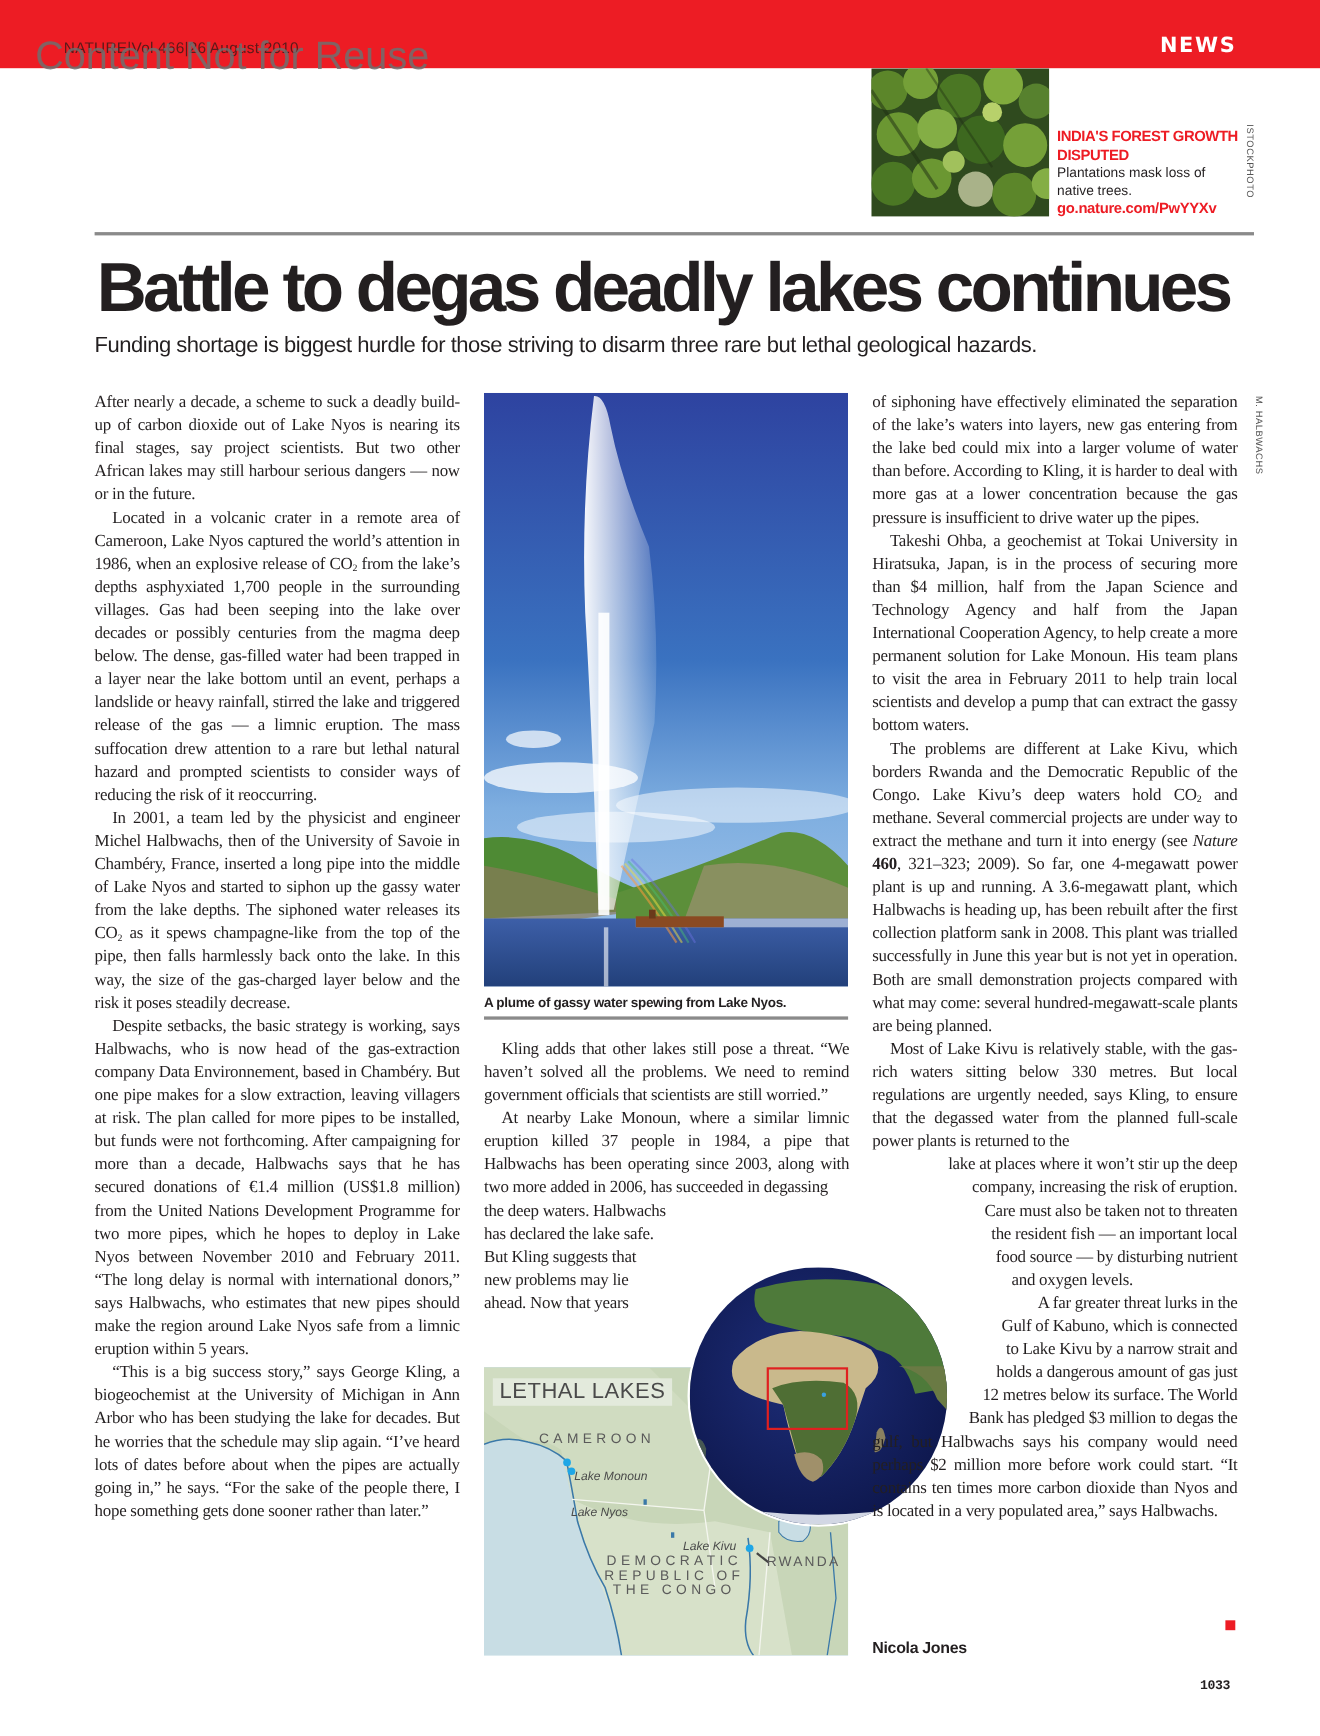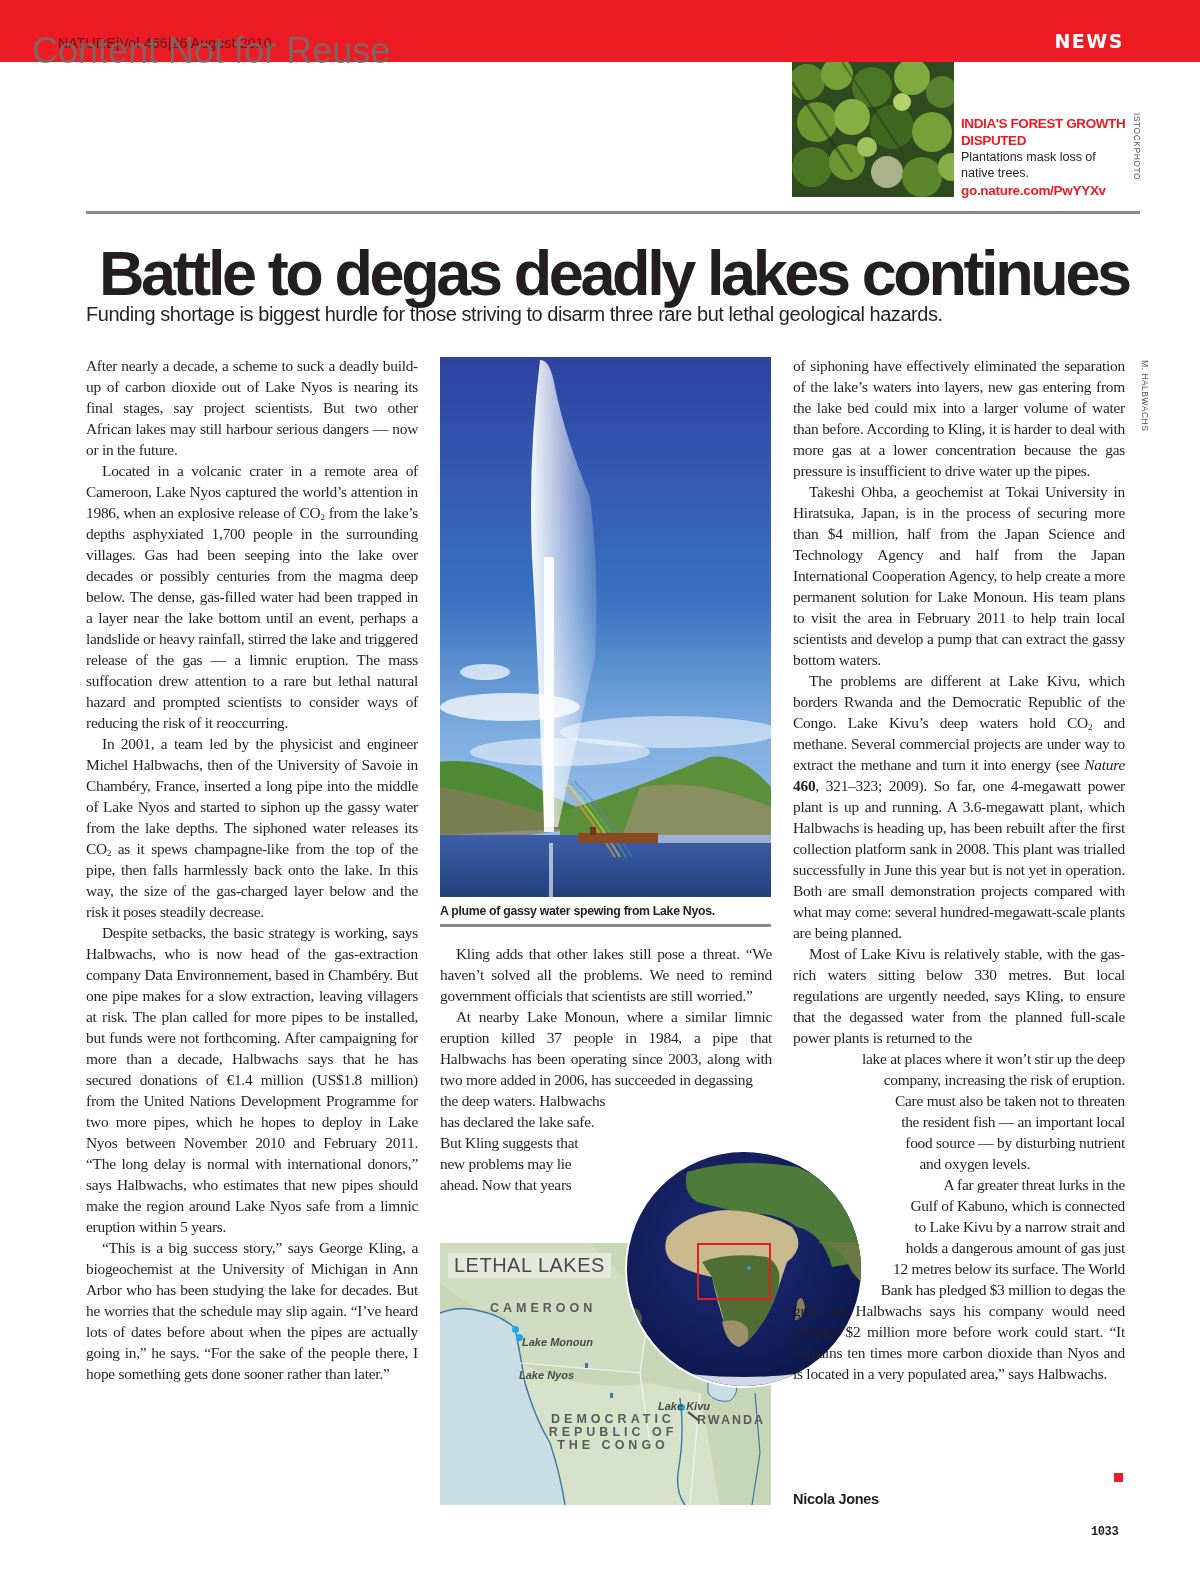--- a/index.html
+++ b/index.html
@@ -26,21 +26,21 @@
   .col1 { left: 86px; top: 355px; width: 332px; letter-spacing: -0.25px; }
   .col2 { left: 440px; top: 943px; width: 332px; letter-spacing: -0.25px; }
   .col3 { left: 793px; top: 355px; width: 332px; letter-spacing: -0.25px; }
   sub { font-size: 9px; vertical-align: -2px; line-height: 0; }
 
   .photo { position: absolute; left: 440px; top: 357px; width: 331px; height: 540px; overflow: hidden; }
   .photo-caption { position: absolute; left: 440px; top: 903px; width: 331px; font-family: "Liberation Sans", sans-serif; font-weight: bold; font-size: 12.3px; line-height: 17px; color: #231f20; letter-spacing: -0.3px; padding-bottom: 4px; border-bottom: 3px solid #8a8a8a; }
 
   .map { position: absolute; left: 440px; top: 1243px; width: 331px; height: 262px; overflow: hidden; background: #c5dbe3; }
   .map-title { position: absolute; left: 448px; top: 1253px; font-family: "Liberation Sans", sans-serif; font-size: 20px; color: #4a4a4a; background: rgba(230,236,224,0.85); padding: 1px 6px; letter-spacing: 0.5px; }
-  .map-label { position: absolute; font-family: "Liberation Sans", sans-serif; color: #5a5a5a; white-space: nowrap; font-weight: bold; }
+  .map-label { position: absolute; font-family: "Liberation Sans", sans-serif; color: #5a5a5a; white-space: nowrap; }
   .country { font-size: 12.5px; letter-spacing: 4px; line-height: 13px; text-align: center; }
   .lake-label { font-size: 11px; font-style: italic; color: #4a4a4a; }
   .lake-dot { position: absolute; width: 7px; height: 7px; border-radius: 50%; background: #1ea6e6; }
   .globe { position: absolute; left: 625px; top: 1150px; width: 234px; height: 234px; border-radius: 50%; overflow: hidden; border: 2px solid #ffffff; }
 
   .end-mark { position: absolute; left: 1114px; top: 1473px; width: 9px; height: 9px; background: #ed1c24; }
   .byline { position: absolute; left: 793px; top: 1491px; font-family: "Liberation Sans", sans-serif; font-weight: bold; font-size: 14.5px; color: #231f20; letter-spacing: -0.3px; }
   .page-num { position: absolute; left: 1091px; top: 1525px; font-family: Liberation Mono, monospace; font-weight: bold; font-size: 12px; color: #231f20; letter-spacing: -0.4px; }
   .copyright { position: absolute; left: 428px; top: 1640px; font-family: "Liberation Sans", sans-serif; font-size: 11.5px; color: #555; letter-spacing: -0.2px; }
 </style>
@@ -84,21 +84,21 @@
   </div>
   <div class="promo-desc">
     <span>Plantations mask loss of</span><br>
     <span>native trees.</span>
   </div>
   <a class="promo-link">go.nature.com/PwYYXv</a>
 </div>
 <div class="credit-v" style="left:1142px; top:113px;">ISTOCKPHOTO</div>
 
 <div class="rule-top"></div>
-<h1 class="headline" style="margin:15px;">Battle to degas deadly lakes continues</h1>
+<h1 class="headline" style="margin:4px;">Battle to degas deadly lakes continues</h1>
 <div class="standfirst">Funding shortage is biggest hurdle for those striving to disarm three rare but lethal geological hazards.</div>
 
 <div class="col col1">
   <p class="first">After nearly a decade, a scheme to suck a deadly build-up of carbon dioxide out of Lake Nyos is nearing its final stages, say project scientists. But two other African lakes may still harbour serious dangers — now or in the future.</p>
   <p><span>Located in a volcanic crater in a remote area of Cameroon, Lake Nyos captured the world’s attention in 1986, when an explosive release of CO</span><sub>2</sub><span> from the lake’s depths asphyxiated 1,700 people in the surrounding villages. Gas had been seeping into the lake over decades or pos­sibly centuries from the magma deep below. The dense, gas-filled water had been trapped in a layer near the lake bottom until an event, perhaps a landslide or heavy rainfall, stirred the lake and triggered release of the gas — a limnic eruption. The mass suffocation drew attention to a rare but lethal natural hazard and prompted scientists to consider ways of reducing the risk of it reoccurring.</span></p>
   <p><span>In 2001, a team led by the physicist and engi­neer Michel Halbwachs, then of the University of Savoie in Chambéry, France, inserted a long pipe into the middle of Lake Nyos and started to siphon up the gassy water from the lake depths. The siphoned water releases its CO</span><sub>2</sub><span> as it spews champagne-like from the top of the pipe, then falls harmlessly back onto the lake. In this way, the size of the gas-charged layer below and the risk it poses steadily decrease.</span></p>
   <p>Despite setbacks, the basic strategy is work­ing, says Halbwachs, who is now head of the gas-extraction company Data Environnement, based in Chambéry. But one pipe makes for a slow extraction, leaving villagers at risk. The plan called for more pipes to be installed, but funds were not forthcoming. After campaign­ing for more than a decade, Halbwachs says that he has secured donations of €1.4 million (US$1.8 million) from the United Nations Development Programme for two more pipes, which he hopes to deploy in Lake Nyos between November 2010 and February 2011. “The long delay is normal with international donors,” says Halbwachs, who estimates that new pipes should make the region around Lake Nyos safe from a limnic eruption within 5 years.</p>
   <p>“This is a big success story,” says George Kling, a biogeochemist at the University of Michigan in Ann Arbor who has been studying the lake for decades. But he worries that the schedule may slip again. “I’ve heard lots of dates before about when the pipes are actually going in,” he says. “For the sake of the people there, I hope some­thing gets done sooner rather than later.”</p>
 </div>
 
@@ -172,21 +172,21 @@
     <rect x="170" y="150" width="3" height="5" fill="#3a78a8"></rect>
   </svg>
 </div>
 <div class="map-title">LETHAL LAKES</div>
 <div class="map-label country" style="left:490px; top:1302px;">CAMEROON</div>
 <div class="lake-dot" style="left:512px; top:1326px;"></div>
 <div class="lake-dot" style="left:516px; top:1334px;"></div>
 <div class="map-label lake-label" style="left:519px; top:1321px;margin-top:48px;">Lake Nyos</div>
 <div class="map-label lake-label" style="left:522px; top:1336px;">Lake Monoun</div>
 <div class="lake-dot" style="left:678px; top:1404px;"></div>
-<div class="map-label lake-label" style="left:621px; top:1400px;margin-left:37px;">Lake Kivu</div>
+<div class="map-label lake-label" style="left:621px; top:1400px;">Lake Kivu</div>
 <div style="position:absolute; left:688px; top:1411px; width:14px; height:2px; background:#444; transform:rotate(38deg); transform-origin:left center;"></div>
 <div class="map-label country" style="left:548px; top:1413px; width:130px;">
   <div>DEMOCRATIC</div>
   <div>REPUBLIC OF</div>
   <div>THE CONGO</div>
 </div>
 <div class="map-label country" style="left:697px; top:1414px; letter-spacing:2px;">RWANDA</div>
 
 <div class="globe">
   <svg width="234" height="234" viewBox="0 0 234 234">

